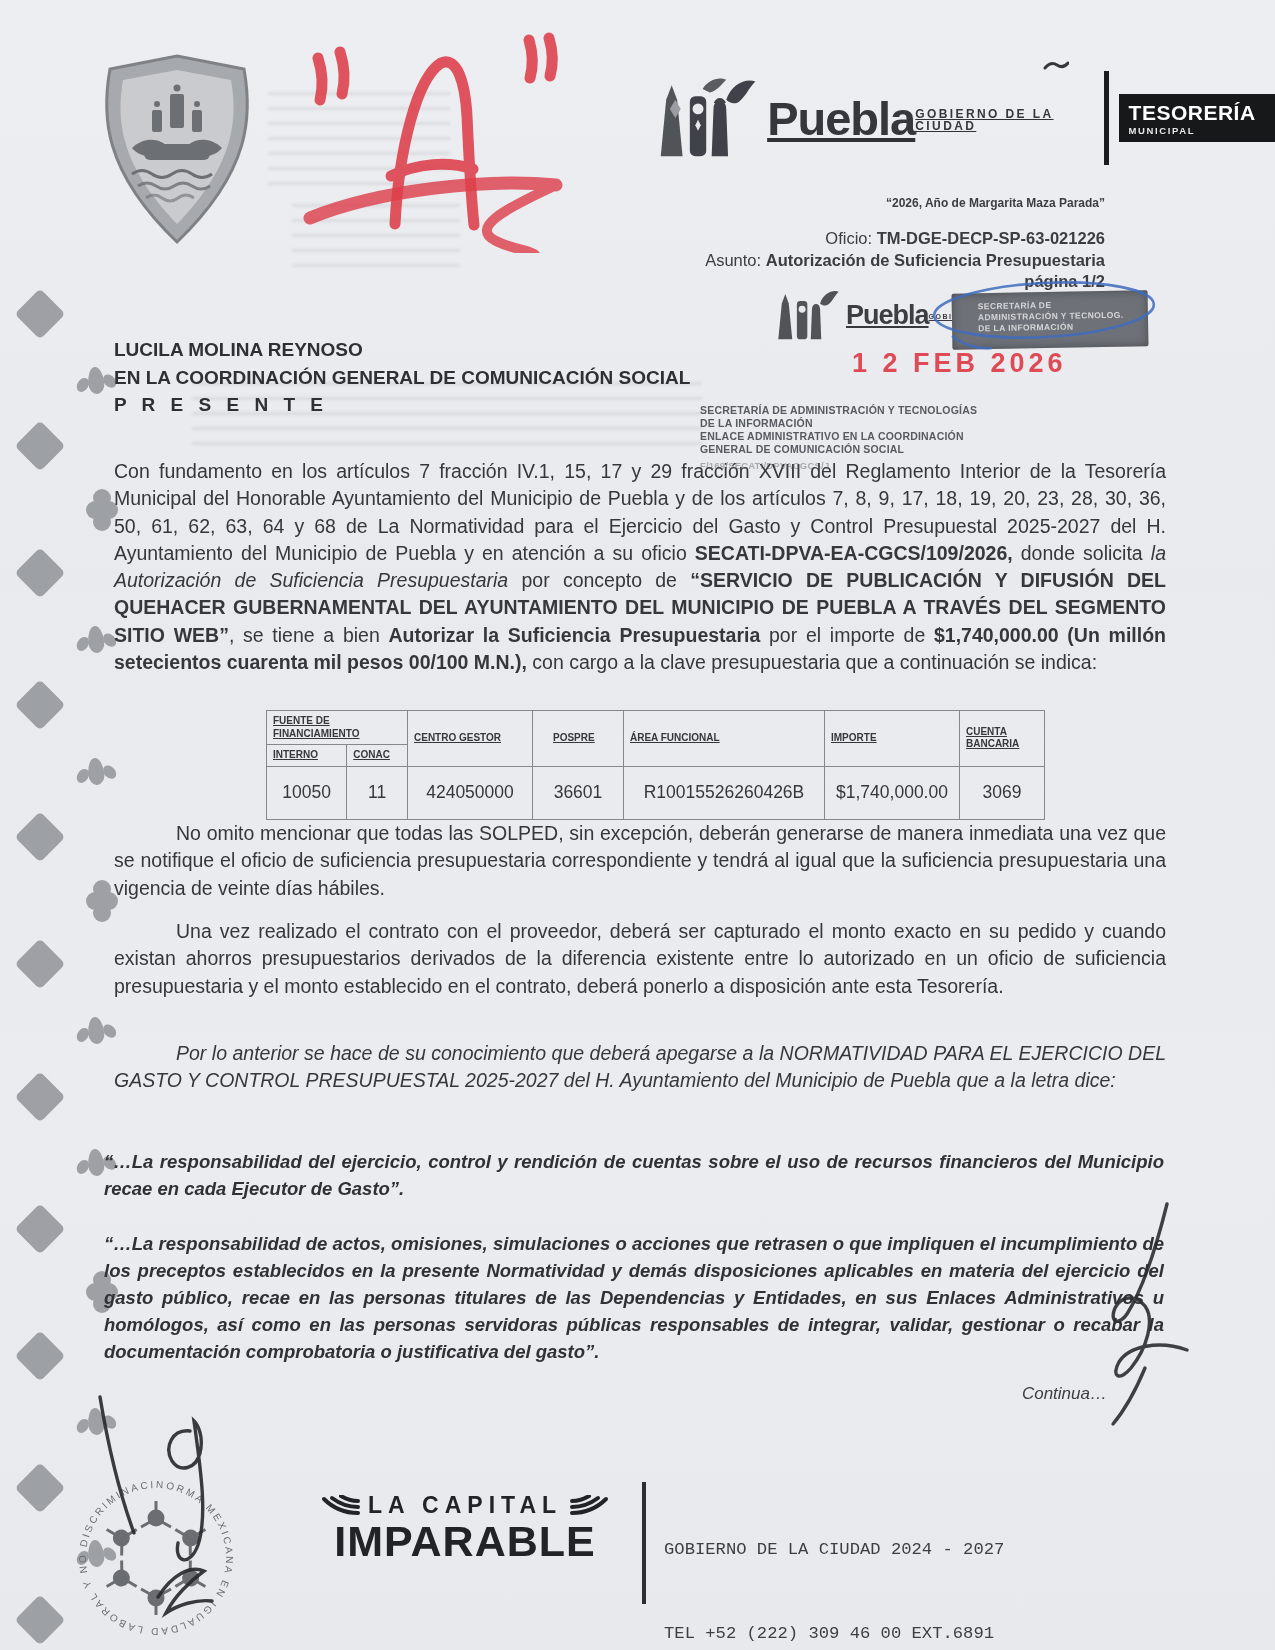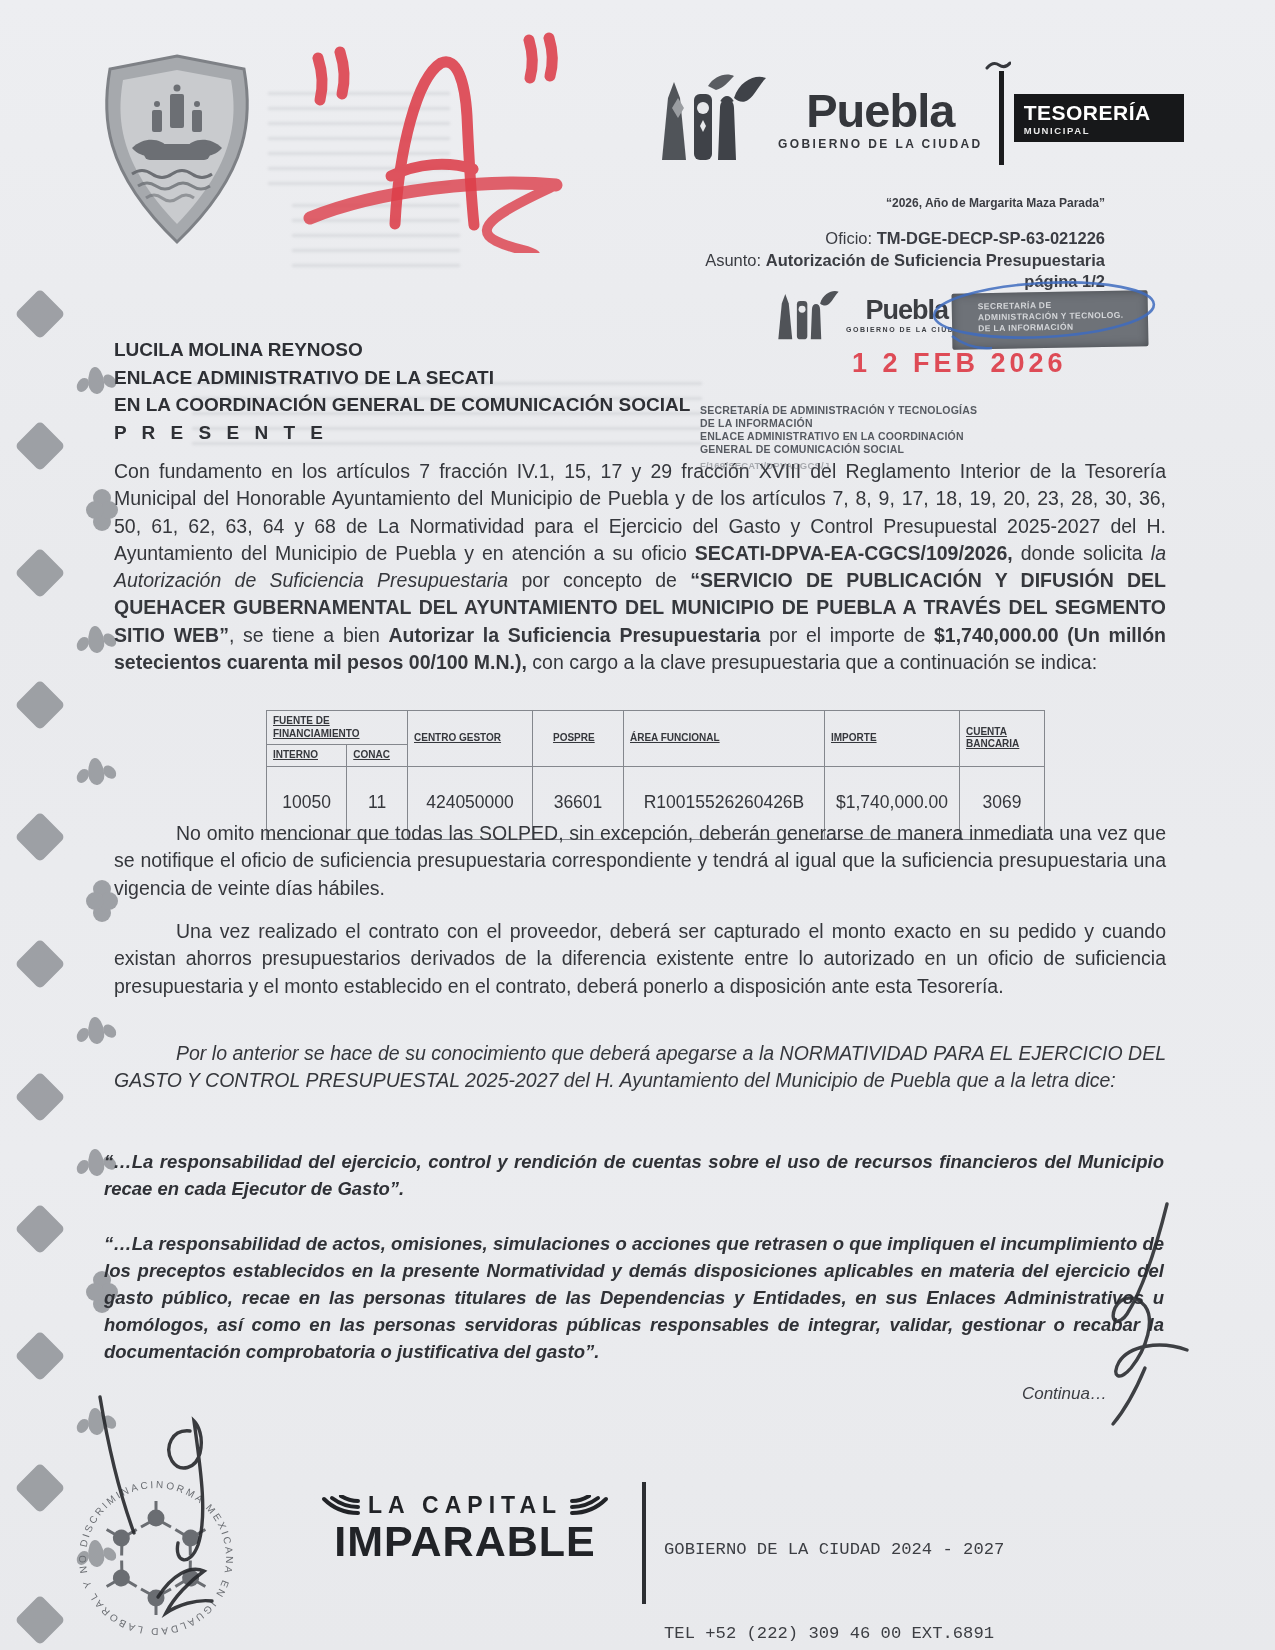--- a/index.html
+++ b/index.html
@@ -30,21 +30,21 @@
   .m-sprig::before,.m-sprig::after{content:"";position:absolute;width:11px;height:15px;background:var(--motif);border-radius:50%;}
   .m-sprig::before{left:-11px;top:9px;transform:rotate(38deg);}
   .m-sprig::after{right:-11px;top:8px;transform:rotate(-38deg);}
   
   .bleed{position:absolute;opacity:.26;filter:blur(1.6px);z-index:0;
     background:repeating-linear-gradient(180deg,rgba(118,122,130,.6) 0 3px,transparent 3px 15px);}
   
   .coat{position:absolute;left:92px;top:52px;z-index:1;}
   .red-mark{position:absolute;left:298px;top:28px;z-index:2;}
   .brand{position:absolute;left:648px;top:68px;display:flex;align-items:center;gap:10px;z-index:1;}
-  .brand-text{display:flex;flex-direction:column;align-items:center;line-height:1;}
+  .brand-text{display:flex;flex-direction:row;align-items:center;line-height:1;text-decoration:underline;}
   .brand-word{font-size:47px;font-weight:700;letter-spacing:-1px;color:#35373c;position:relative;}
   .brand-tilde{position:absolute;left:63%;top:-7px;}
   .brand-tagline{font-size:12px;font-weight:700;letter-spacing:2.4px;color:#35373c;margin-top:4px;}
   .brand-vbar{width:5px;height:94px;background:#1b1c1e;margin-left:6px;}
   .brand-box{width:150px;background:#17181a;color:#fff;padding:8px 10px 7px 10px;line-height:1;}
   .brand-box .l1{font-size:21px;font-weight:700;letter-spacing:.5px;}
   .brand-box .l2{font-size:9.5px;font-weight:700;letter-spacing:1.6px;margin-top:3px;color:#e8e8e8;}
   .legend{position:absolute;right:170px;top:196px;font-size:12px;font-weight:700;color:#3b3d43;z-index:1;}
   .ref-block{position:absolute;right:170px;top:228px;text-align:right;font-size:16.5px;line-height:21.5px;color:#3b3d43;z-index:1;}
   .ref-block .b{font-weight:700;}
@@ -70,21 +70,21 @@
   .indent{text-indent:62px;}
   .run-b{font-weight:700;}
   .run-i{font-style:italic;}
   .quote{position:absolute;left:104px;width:1060px;font-size:18.5px;line-height:27px;
     font-weight:700;font-style:italic;text-align:justify;color:#2f3136;z-index:1;}
   .continua{position:absolute;right:168px;top:1384px;font-style:italic;font-size:17px;color:#3b3d43;z-index:1;}
   
   table.budget{position:absolute;left:266px;top:710px;border-collapse:collapse;z-index:1;background:transparent;}
   table.budget th,table.budget td{border:1.6px solid #84878d;color:#35373c;}
   table.budget th{font-size:10px;font-weight:700;line-height:12.5px;padding:4px 6px;text-align:left;text-decoration:underline;}
-  table.budget td{font-size:17.5px;text-align:center;padding:24px 8px;height:24px;}
+  table.budget td{font-size:17.5px;text-align:center;padding:14px 8px;height:24px;}
   
   .pen-left{position:absolute;left:62px;top:1385px;z-index:3;}
   .pen-right{position:absolute;left:1075px;top:1172px;z-index:3;}
   
   .seal{position:absolute;left:70px;top:1472px;z-index:1;}
   .capital{position:absolute;left:290px;top:1492px;width:350px;text-align:center;color:#212327;z-index:1;}
   .capital-row1{display:flex;align-items:center;justify-content:center;gap:8px;}
   .capital-l1{font-size:23px;font-weight:700;letter-spacing:6px;}
   .capital-l2{font-size:43px;font-weight:700;letter-spacing:1px;line-height:1;margin-top:1px;}
   .divider-bar{position:absolute;left:642px;top:1482px;width:4px;height:122px;background:#2c2e32;z-index:1;}
@@ -230,21 +230,20 @@
   <div class="office-stamp">
     <div>SECRETARÍA DE ADMINISTRACIÓN Y TECNOLOGÍAS</div>
     <div>DE LA INFORMACIÓN</div>
     <div>ENLACE ADMINISTRATIVO EN LA COORDINACIÓN</div>
     <div>GENERAL DE COMUNICACIÓN SOCIAL</div>
     <div class="office-ref">F/169/SECATI/DPVACGCS/J</div>
   </div>
 
   <div class="recipient">
     <div>LUCILA MOLINA REYNOSO</div>
-    <div>ENLACE ADMINISTRATIVO DE LA SECATI</div>
     <div>EN LA COORDINACIÓN GENERAL DE COMUNICACIÓN SOCIAL</div>
     <div class="spaced">P R E S E N T E</div>
   </div>
 
   <div class="para" style="top:458px;"><span>Con fundamento en los artículos 7 fracción IV.1, 15, 17 y 29 fracción XVIII del Reglamento Interior de la Tesorería Municipal del Honorable Ayuntamiento del Municipio de Puebla y de los artículos 7, 8, 9, 17, 18, 19, 20, 23, 28, 30, 36, 50, 61, 62, 63, 64 y 68 de La Normatividad para el Ejercicio del Gasto y Control Presupuestal 2025-2027 del H. Ayuntamiento del Municipio de Puebla y en atención a su oficio </span><span class="run-b">SECATI-DPVA-EA-CGCS/109/2026,</span><span> donde solicita </span><span class="run-i">la Autorización de Suficiencia Presupuestaria</span><span> por concepto de </span><span class="run-b">“SERVICIO DE PUBLICACIÓN Y DIFUSIÓN DEL QUEHACER GUBERNAMENTAL DEL AYUNTAMIENTO DEL MUNICIPIO DE PUEBLA A TRAVÉS DEL SEGMENTO SITIO WEB”</span><span>, se tiene a bien </span><span class="run-b">Autorizar la Suficiencia Presupuestaria</span><span> por el importe de </span><span class="run-b">$1,740,000.00 (Un millón setecientos cuarenta mil pesos 00/100 M.N.),</span><span> con cargo a la clave presupuestaria que a continuación se indica:</span></div>
 
   <table class="budget">
     <thead>
       <tr>
         <th colspan="2" style="width:128px;">FUENTE DE FINANCIAMIENTO</th>

